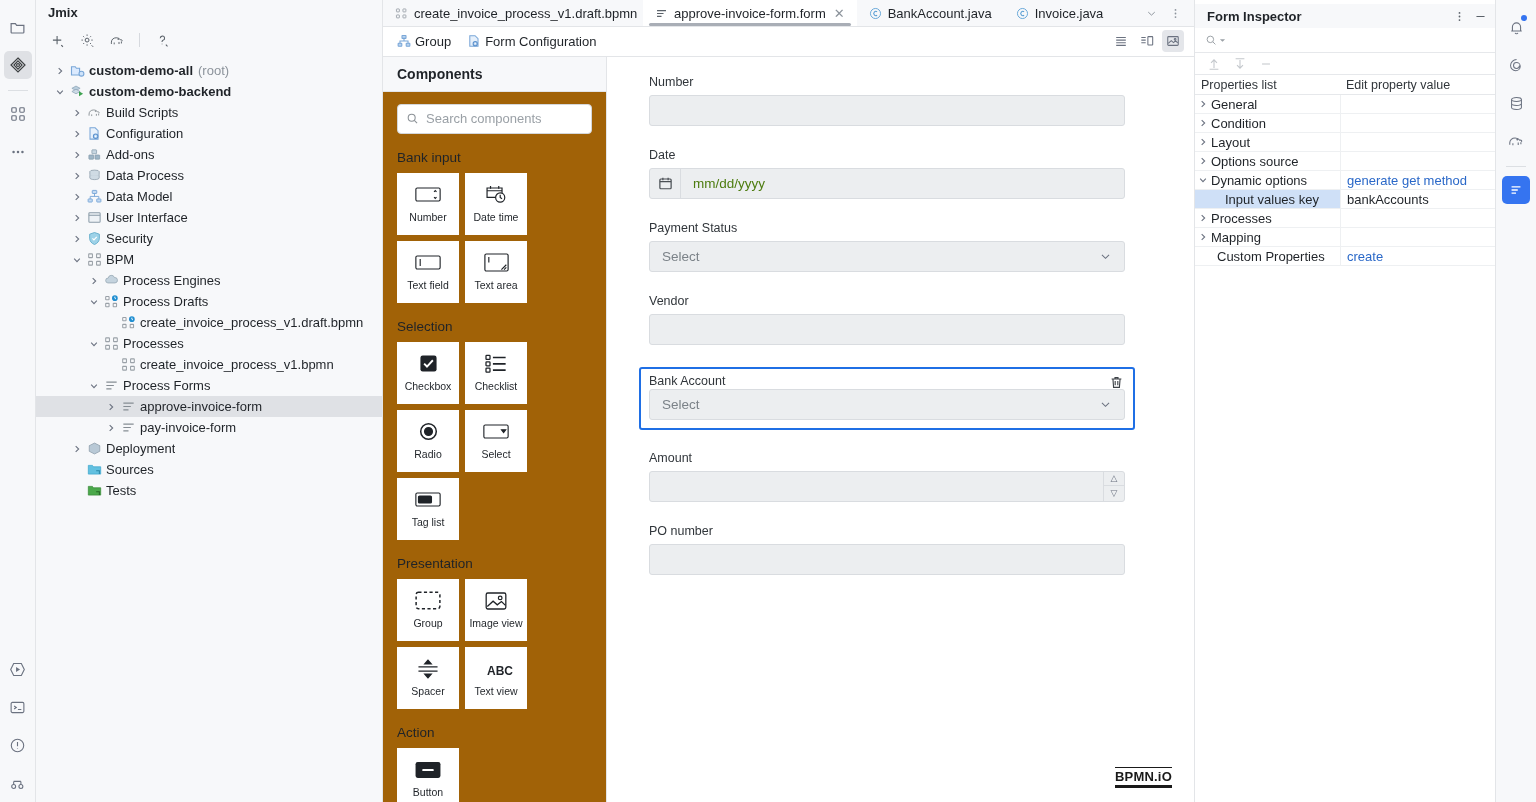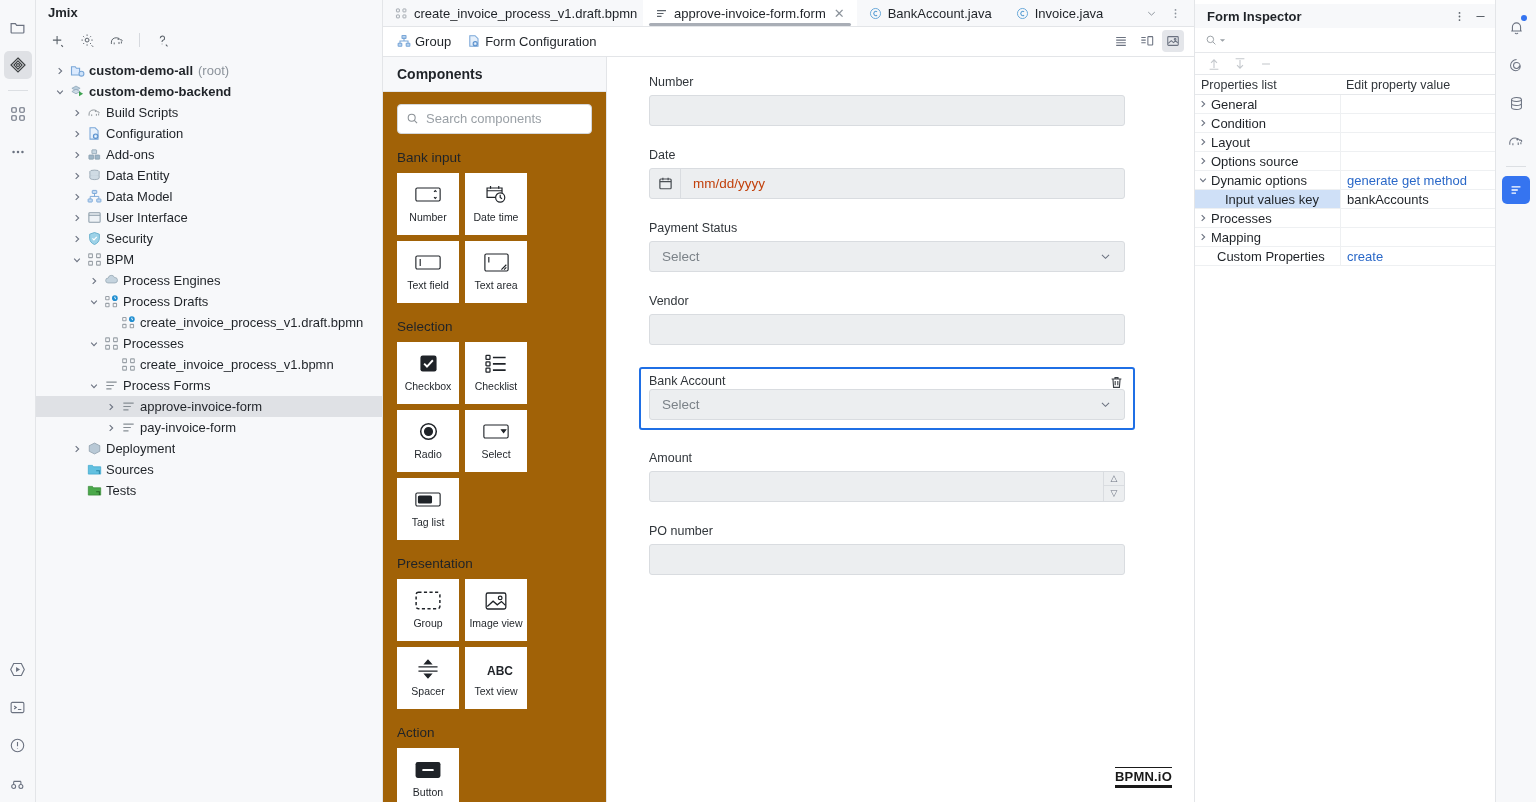--- a/index.html
+++ b/index.html
@@ -134,21 +134,21 @@
   .ctl {
     height: 31px; background: #eceef0; border: 1px solid #d9dce0; border-radius: 3px;
     display: flex; align-items: center; padding: 0 12px;
     font-size: 13.5px; color: #7b8288;
   }
   .ctl.date { padding: 0; }
   .date-ico {
     width: 31px; height: 100%; display: flex; align-items: center; justify-content: center;
     border-right: 1px solid #d9dce0; color: #4a4f54;
   }
-  .date-txt { padding-left: 12px; color: #c2410c; }
+  .date-txt { padding-left: 12px; color: #4d7c0f; }
   .ctl.select { justify-content: space-between; }
   .ctl .chev { color: #6b7280; }
   .ctl.stepper { padding: 0; }
   .stepper-main { flex: 1 1 auto; height: 100%; }
   .stepper-btns {
     width: 21px; height: 100%; border-left: 1px solid #d9dce0;
     display: flex; flex-direction: column;
   }
   .stepper-btns span {
     flex: 1 1 50%; display: flex; align-items: center; justify-content: center;
@@ -393,21 +393,21 @@
               <path d="M4.4 2.6 8 6l-3.6 3.4"></path>
             </svg>
           </span>
           <span class="n-ico">
             <svg width="15" height="15" viewBox="0 0 16 16" fill="#cfdbe4" stroke="#8b9ba8" stroke-width=".8">
               <ellipse cx="8" cy="4" rx="5" ry="1.8"></ellipse>
               <path d="M3 4v3c0 1 2.2 1.8 5 1.8S13 8 13 7V4"></path>
               <path d="M3 7.6v3c0 1 2.2 1.8 5 1.8s5-.8 5-1.8v-3"></path>
             </svg>
           </span>
-          <span class="n-label">Data Entity</span>
+          <span class="n-label">Data Process</span>
         </div>
         <div class="node">
           <span style="display:inline-block;width:33px;flex:0 0 33px"></span>
           <span class="twisty ">
             <svg width="10" height="10" viewBox="0 0 12 12" fill="none" stroke="currentColor" stroke-width="1.3">
               <path d="M4.4 2.6 8 6l-3.6 3.4"></path>
             </svg>
           </span>
           <span class="n-ico">
             <svg width="15" height="15" viewBox="0 0 16 16" fill="none" stroke="#7aa7d8" stroke-width="1">

